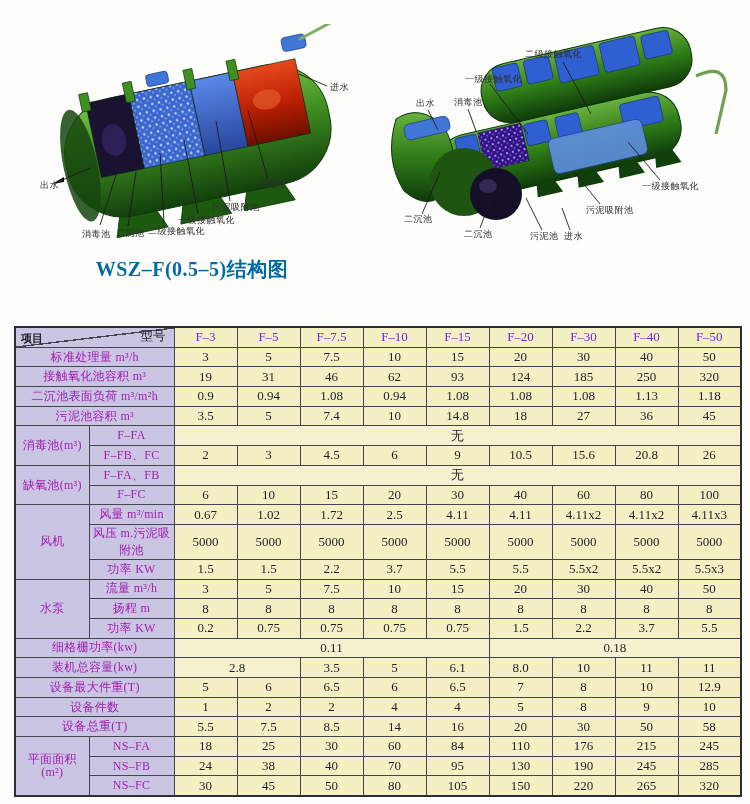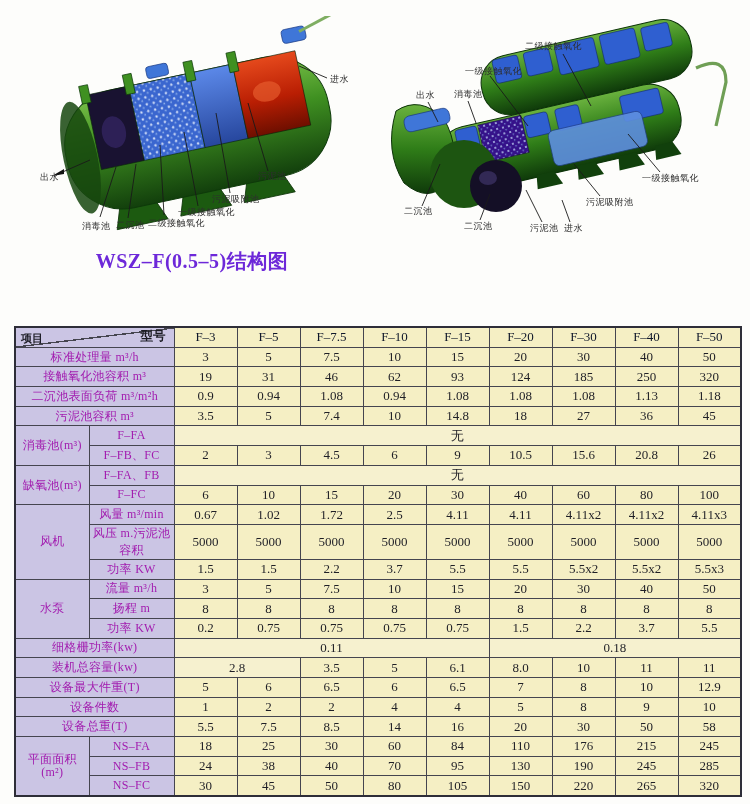--- a/index.html
+++ b/index.html
@@ -2,56 +2,56 @@
 <html><head>
 <meta charset="utf-8">
 <style>
   html,body{margin:0;padding:0;}
   body{
     width:750px;height:804px;background:#fdfdfb;position:relative;overflow:hidden;
     font-family:"Liberation Serif","DejaVu Serif",serif;color:#1c1c24;
   }
   
   .figures{position:absolute;top:8px;left:0;width:750px;height:262px;}
-  .fig{position:absolute;top:8px;height:262px;}
+  .fig{position:absolute;top:16px;height:262px;}
   .fig-left{left:12px;width:360px;}
   .fig-right{left:378px;width:372px;}
   .fig svg.art{position:absolute;left:0;top:0;}
   .flabel{
     position:absolute;font-size:9px;line-height:10px;color:#2e2e2e;
     white-space:nowrap;letter-spacing:0.5px;
   }
   .figcap{
     position:absolute;top:232px;left:0;width:100%;text-align:center;
-    font-size:20px;font-weight:600;letter-spacing:0.5px;color:#6d28d9;white-space:nowrap;
+    font-size:20px;font-weight:600;letter-spacing:0.5px;color:#0369a1;white-space:nowrap;
   }
   
   .spec-wrap{position:absolute;top:326px;left:14px;}
   table.spec{
     border-collapse:collapse;table-layout:fixed;width:726px;
     border:2px solid #2e2e38;font-size:13px;
   }
   table.spec td,table.spec th{
     border:1px solid #45454f;height:18.7px;text-align:center;vertical-align:middle;
     padding:0 1px;overflow:hidden;font-weight:normal;
   }
   .lav{background:#cbc5e4;}
   .yel{background:#f5efc4;}
   .merged{background:#f6f1cf;}
   .label-cell,.group-cell{font-size:12px;font-weight:600;color:#a21caf;letter-spacing:0.3px;}
   .group-cell{line-height:13px;}
   .data-cell{color:#1f1f26;}
-  th.model-h{background:#f5efc4;font-size:13px;font-weight:600;color:#0f172a;}
+  th.model-h{background:#f5efc4;font-size:13px;font-weight:600;color:#6d28d9;}
   td.corner{position:relative;padding:0;
     background-image:linear-gradient(to bottom right,
       rgba(0,0,0,0) calc(50% - 0.7px),#45454f calc(50% - 0.7px),
       #45454f calc(50% + 0.7px),rgba(0,0,0,0) calc(50% + 0.7px));
   }
   .corner-item{position:absolute;left:5px;bottom:1px;font-size:11px;font-weight:600;}
-  .corner-model{position:absolute;right:8px;top:0px;font-size:12.5px;font-weight:700;}
+  .corner-model{position:absolute;right:8px;top:0px;font-size:12.5px;font-weight:400;}
 </style>
 </head>
 <body>
 
 <div class="figures">
 
   <figure class="fig fig-left" style="margin:0">
     <svg class="art" width="360" height="230" viewBox="0 0 360 230">
       <defs>
         <linearGradient id="lgGreen" x1="0" x2="0" y1="0" y2="1">
@@ -324,21 +324,21 @@
           <td colspan="1" class="yel data-cell">1.02</td>
           <td colspan="1" class="yel data-cell">1.72</td>
           <td colspan="1" class="yel data-cell">2.5</td>
           <td colspan="1" class="yel data-cell">4.11</td>
           <td colspan="1" class="yel data-cell">4.11</td>
           <td colspan="1" class="yel data-cell">4.11x2</td>
           <td colspan="1" class="yel data-cell">4.11x2</td>
           <td colspan="1" class="yel data-cell">4.11x3</td>
         </tr>
         <tr>
-          <td colspan="1" class="lav label-cell">风压 m.污泥池容积</td>
+          <td colspan="1" class="lav label-cell">风压 m.污泥吸附池</td>
           <td colspan="1" class="yel data-cell">5000</td>
           <td colspan="1" class="yel data-cell">5000</td>
           <td colspan="1" class="yel data-cell">5000</td>
           <td colspan="1" class="yel data-cell">5000</td>
           <td colspan="1" class="yel data-cell">5000</td>
           <td colspan="1" class="yel data-cell">5000</td>
           <td colspan="1" class="yel data-cell">5000</td>
           <td colspan="1" class="yel data-cell">5000</td>
           <td colspan="1" class="yel data-cell">5000</td>
         </tr>

